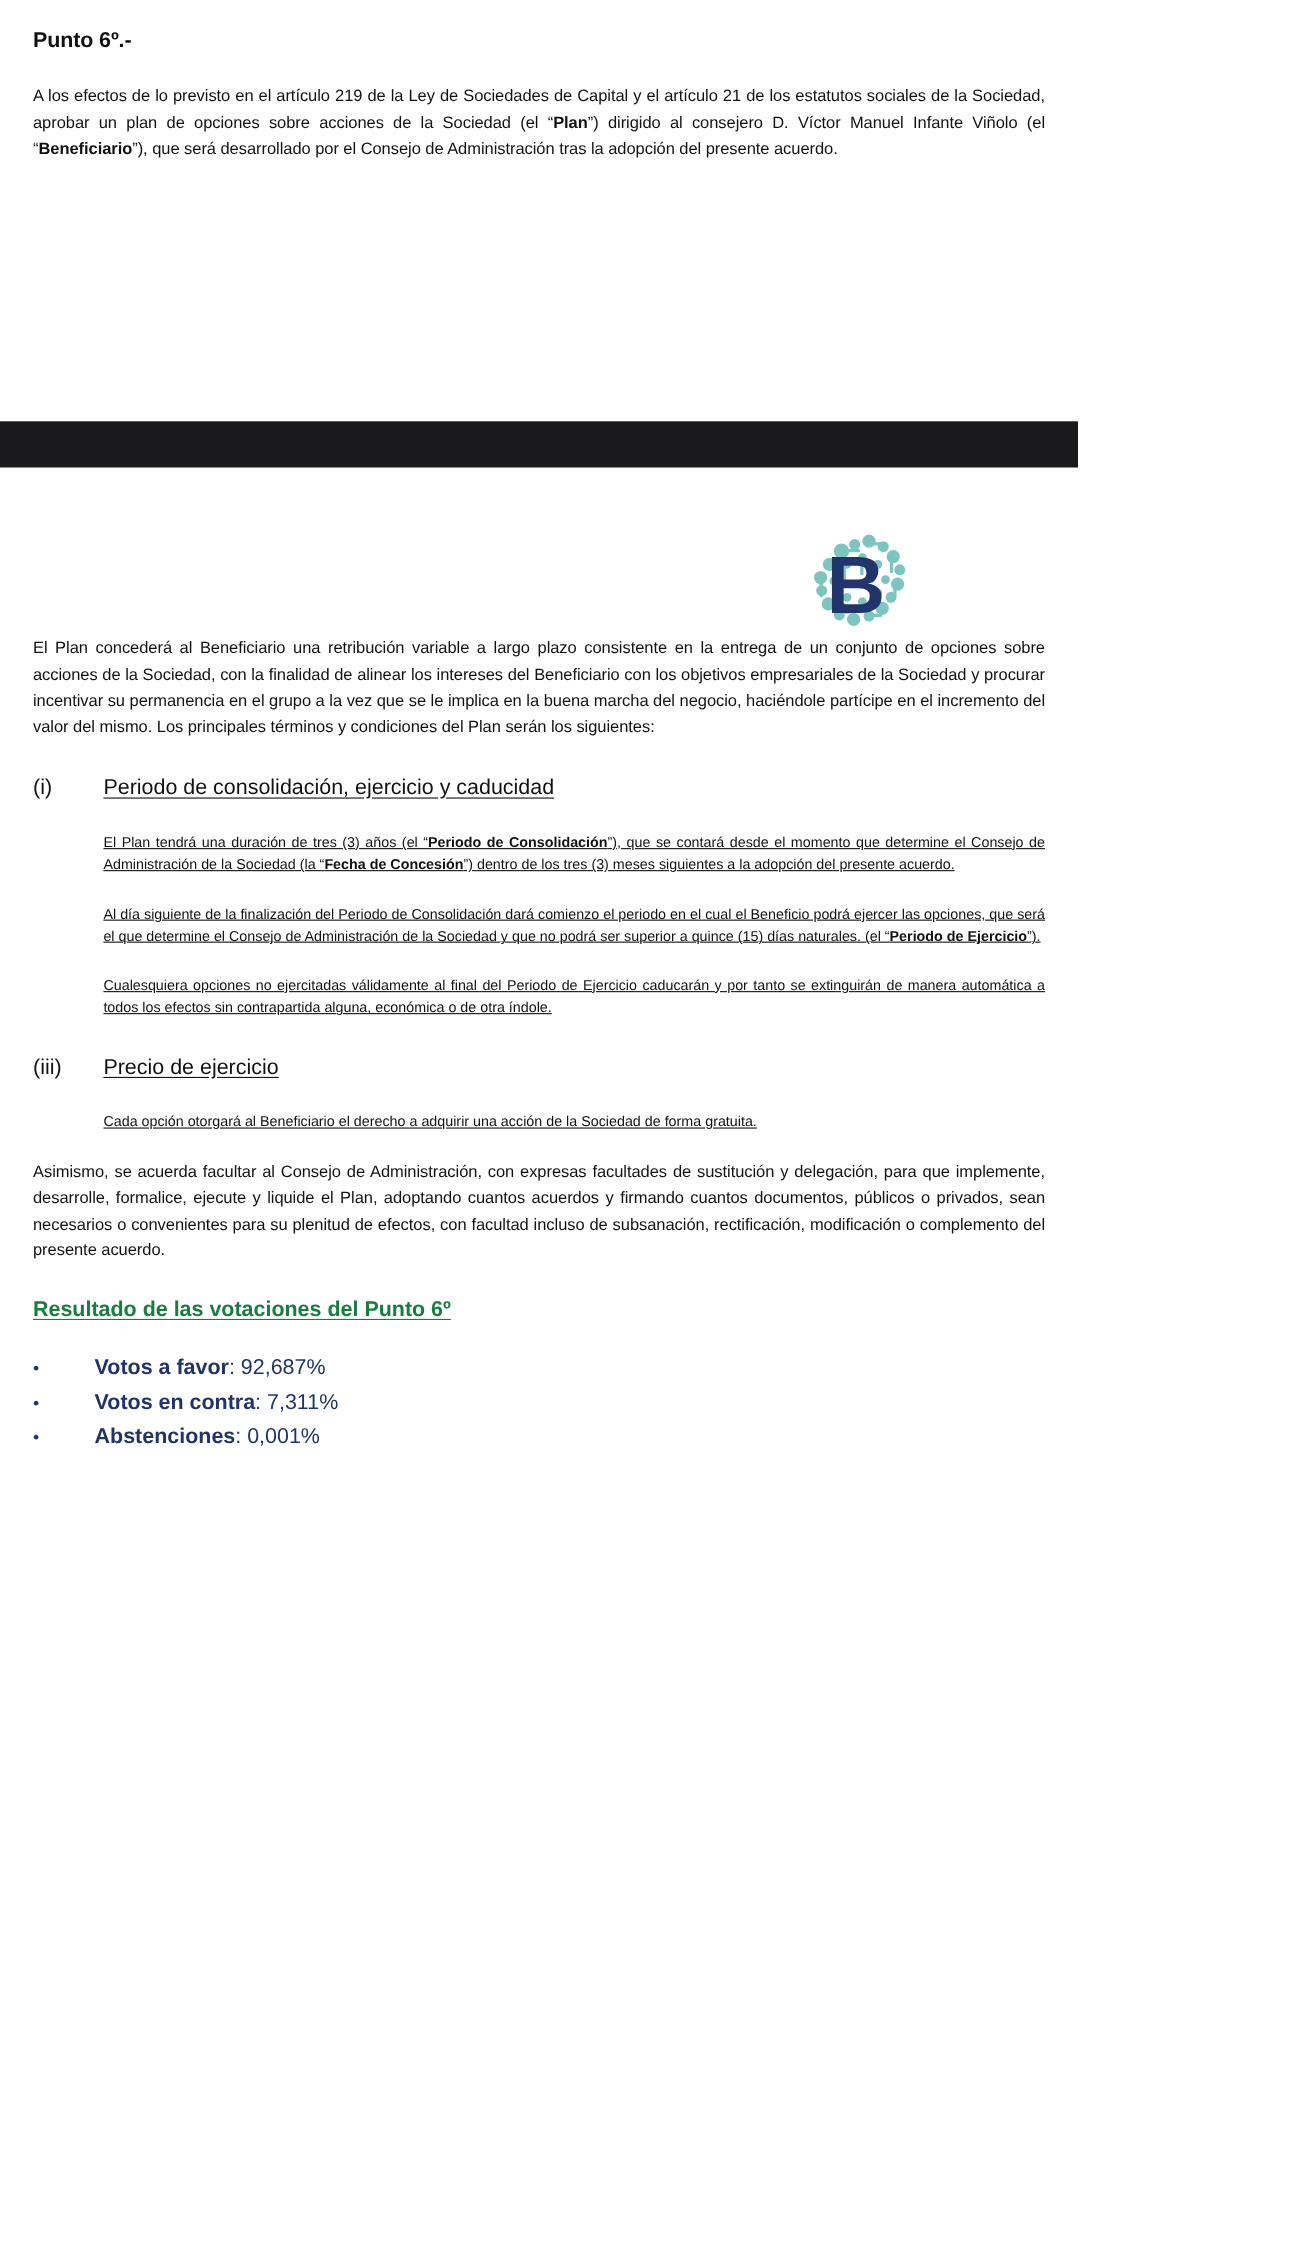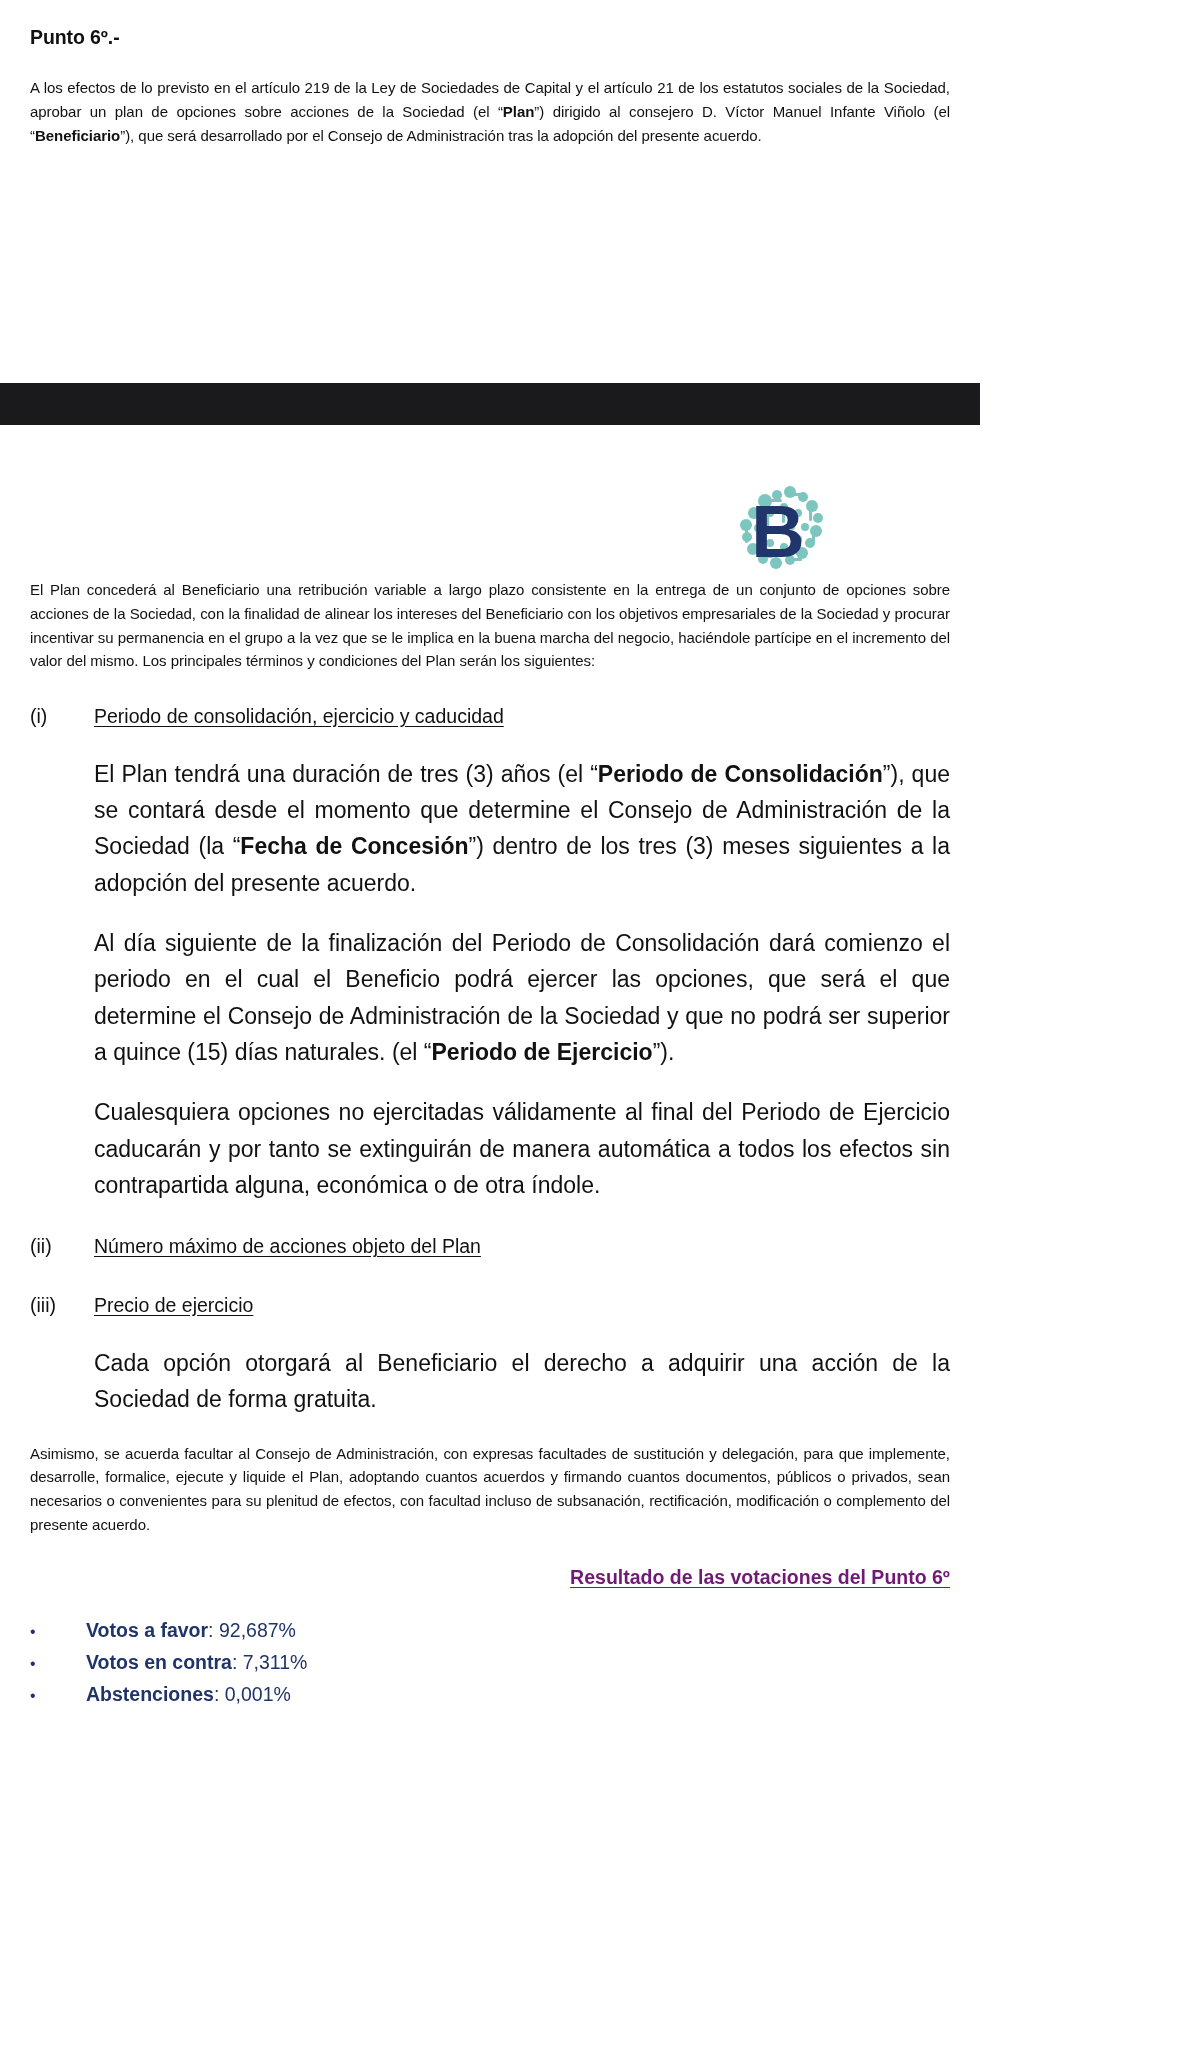--- a/index.html
+++ b/index.html
@@ -91,34 +91,34 @@
     white-space: nowrap;
   }
   .clause-title {
     flex: 1 1 auto;
     text-decoration: underline;
     text-underline-offset: 3px;
   }
 
   p.indent {
     margin: 24px 0 0 64px;
-    font-size: 23px;
+    font-size: 13px;
     line-height: 1.58;
     text-align: justify;
     text-justify: inter-word;
+    text-decoration: underline;
   }
 
   .votes-title {
     margin: 30px 0 0 0;
     font-size: 19.5px;
     font-weight: bold;
-    color: #701a75;
+    color: #15803d;
     text-decoration: underline;
     text-underline-offset: 3px;
-    text-align: right;
   }
 
   ul.votes {
     list-style: none;
     margin: 26px 0 0 0;
     padding: 0;
   }
   ul.votes li {
     display: flex;
     align-items: baseline;
@@ -215,24 +215,20 @@
       <div class="clause">
         <span class="clause-num">(i)</span>
         <span class="clause-title">Periodo de consolidación, ejercicio y caducidad</span>
       </div>
       <p class="indent"><span>El Plan tendrá una duración de tres (3) años (el “</span><b>Periodo de Consolidación</b><span>”), que se contará desde el momento que determine el Consejo de Administración de la Sociedad (la “</span><b>Fecha de Concesión</b><span>”) dentro de los tres (3) meses siguientes a la adopción del presente acuerdo.</span></p>
 
       <p class="indent"><span>Al día siguiente de la finalización del Periodo de Consolidación dará comienzo el periodo en el cual el Beneficio podrá ejercer las opciones, que será el que determine el Consejo de Administración de la Sociedad y que no podrá ser superior a quince (15) días naturales. (el “</span><b>Periodo de Ejercicio</b><span>”).</span></p>
 
       <p class="indent">Cualesquiera opciones no ejercitadas válidamente al final del Periodo de Ejercicio caducarán y por tanto se extinguirán de manera automática a todos los efectos sin contrapartida alguna, económica o de otra índole.</p>
 
-      <div class="clause">
-        <span class="clause-num">(ii)</span>
-        <span class="clause-title">Número máximo de acciones objeto del Plan</span>
-      </div>
 
       <div class="clause">
         <span class="clause-num">(iii)</span>
         <span class="clause-title">Precio de ejercicio</span>
       </div>
       <p class="indent">Cada opción otorgará al Beneficiario el derecho a adquirir una acción de la Sociedad de forma gratuita.</p>
 
       <p class="body">Asimismo, se acuerda facultar al Consejo de Administración, con expresas facultades de sustitución y delegación, para que implemente, desarrolle, formalice, ejecute y liquide el Plan, adoptando cuantos acuerdos y firmando cuantos documentos, públicos o privados, sean necesarios o convenientes para su plenitud de efectos, con facultad incluso de subsanación, rectificación, modificación o complemento del presente acuerdo.</p>
 
       <div class="votes-title">Resultado de las votaciones del Punto 6º</div>

